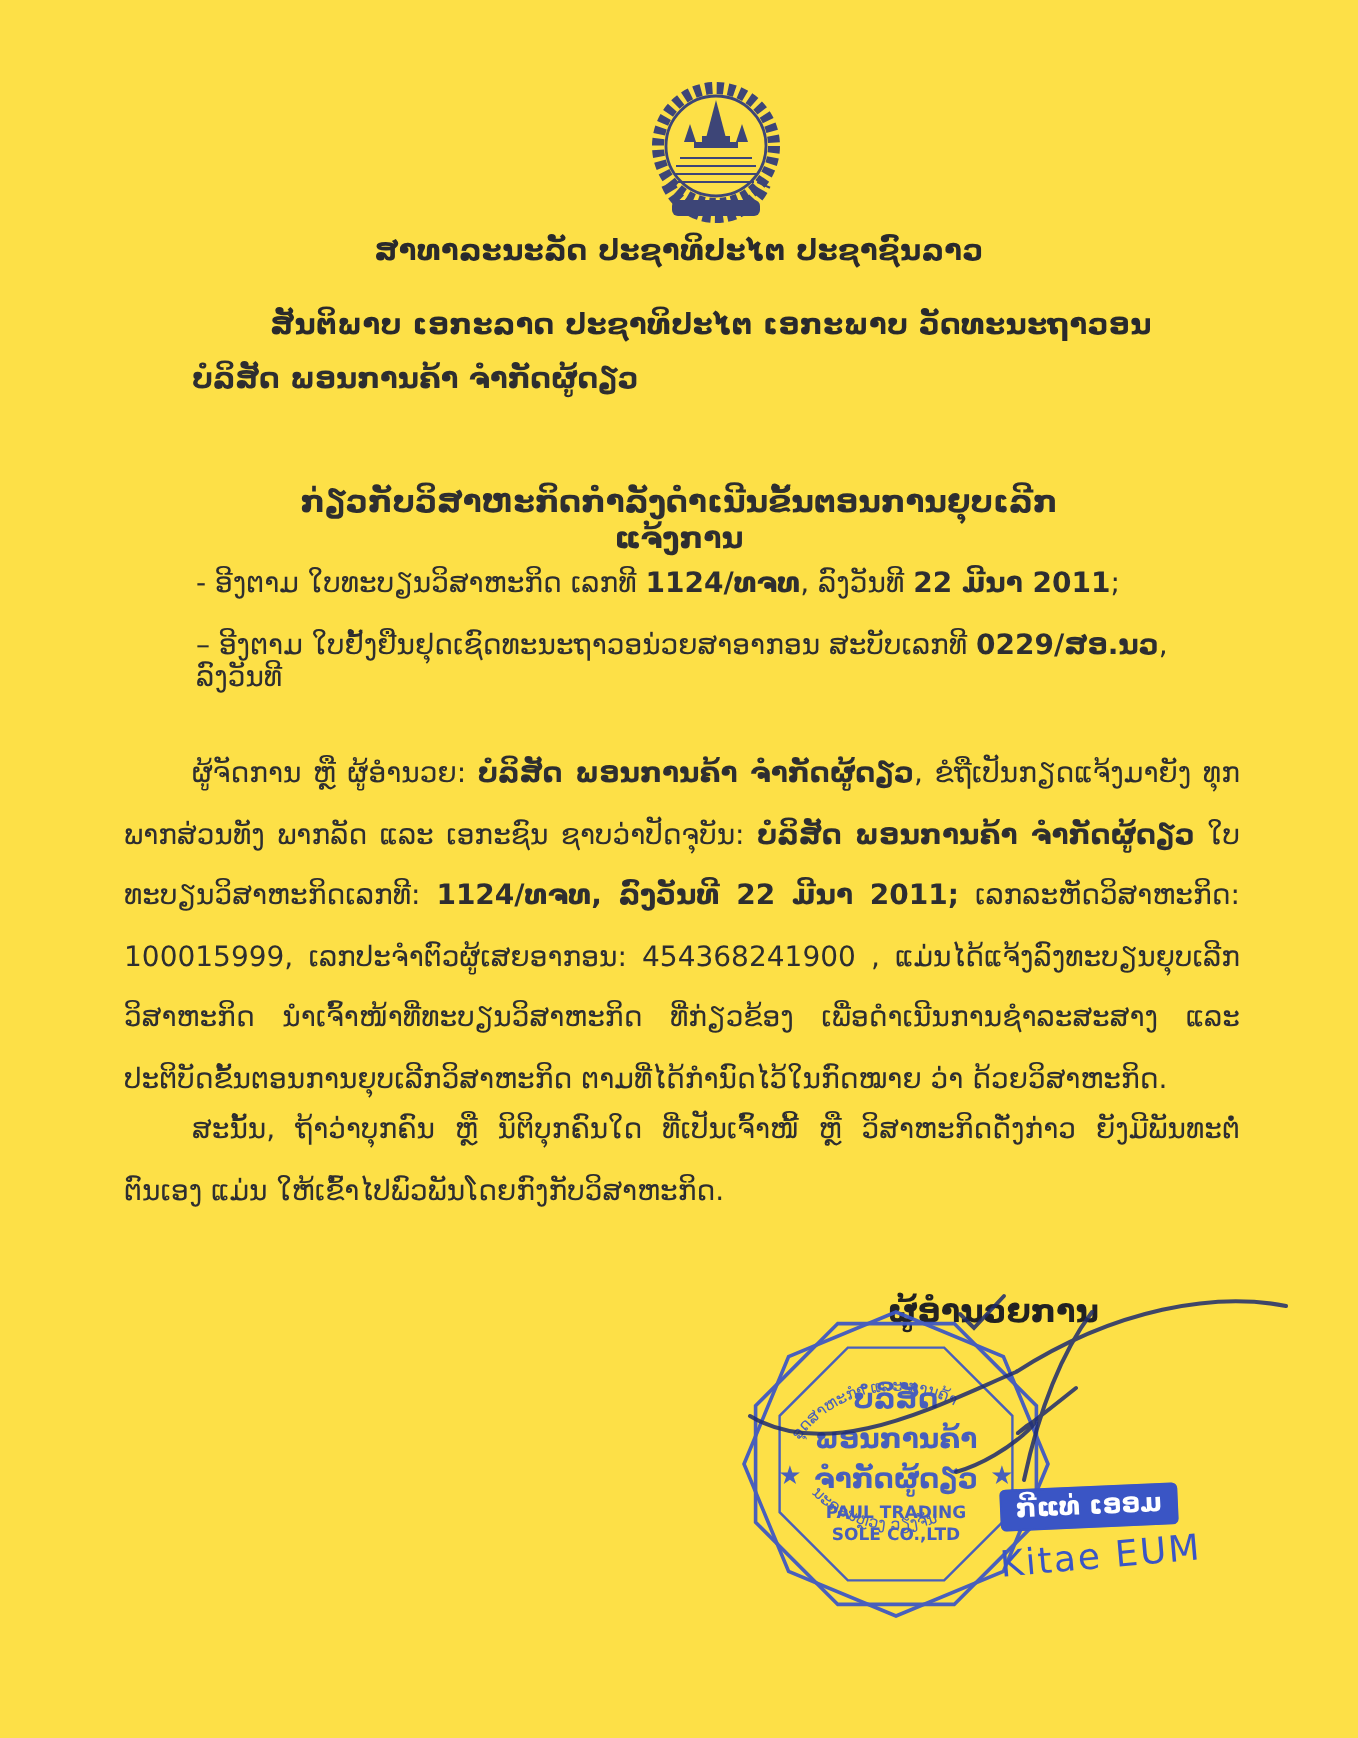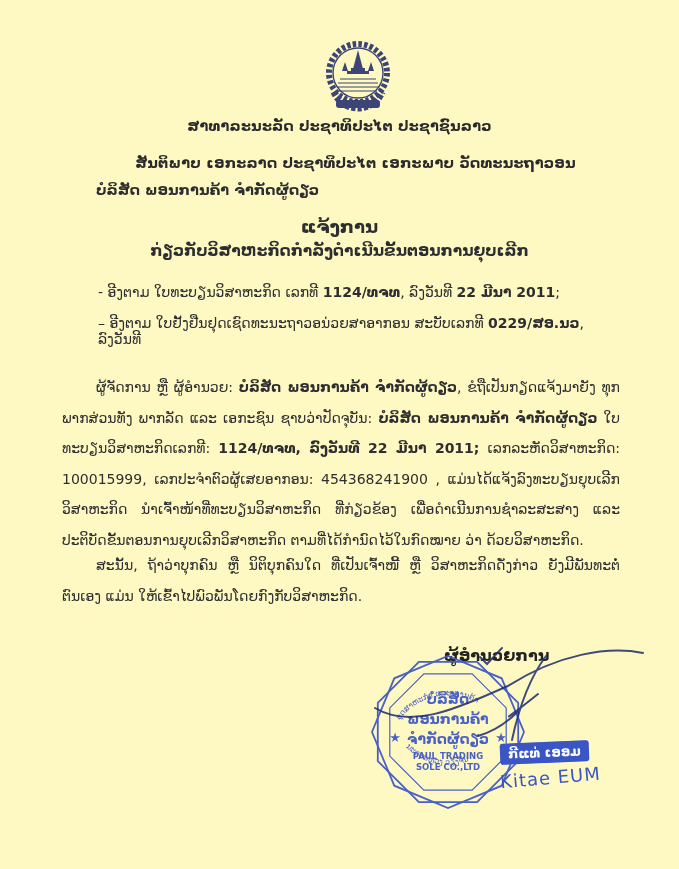--- a/index.html
+++ b/index.html
@@ -1,27 +1,27 @@
 <!DOCTYPE html>
 <html><head>
 <meta charset="utf-8">
 <style>
   html,body{margin:0;padding:0;background:#e8e8e8;}
   .page{
     position:relative;width:679px;height:869px;margin:0 auto;
-    background:#fef9c3;overflow:hidden;
+    background:#fde047;overflow:hidden;
     font-family:"DejaVu Sans","Liberation Sans",sans-serif;
     color:#2e2e30;
   }
   .abs{position:absolute;}
   .center{left:0;width:679px;text-align:center;}
   .bold{font-weight:bold;}
   .hdr{font-size:14.5px;font-weight:bold;color:#2a2a2c;letter-spacing:.2px;}
   .company{font-size:14.5px;font-weight:bold;}
-  .title1{font-size:18px;font-weight:bold;}
+  .title1{font-size:15px;font-weight:bold;margin-top:44px;}
   .title2{font-size:15.5px;font-weight:bold;}
   .body-text{font-size:14px;line-height:30.5px;}
   .refline{position:absolute;left:98px;width:500px;font-size:14px;}
   .para{text-align:justify;}
   .indent{text-indent:34px;}
   .sig-title{font-size:16px;font-weight:bold;color:#222;}
   .stamp-svg text{font-family:"DejaVu Sans","Liberation Sans",sans-serif;}
   .name-stamp{
     display:inline-block;padding:3px 8px;border-radius:3px;
     color:#ffffff;font-size:13px;font-weight:bold;

